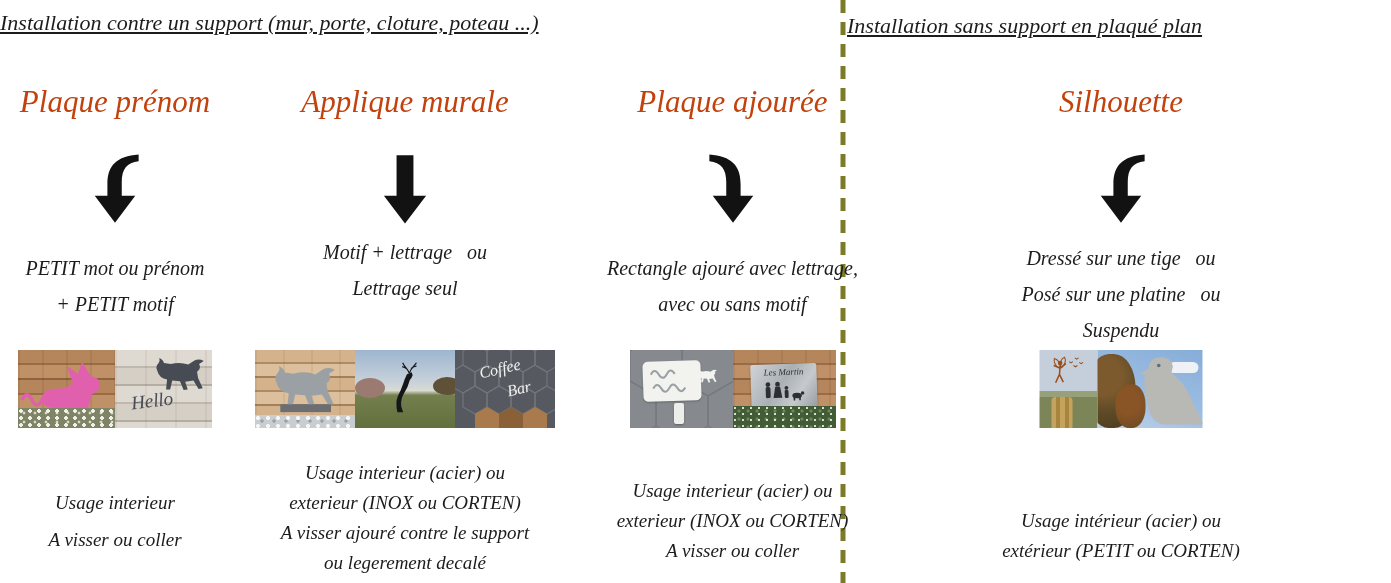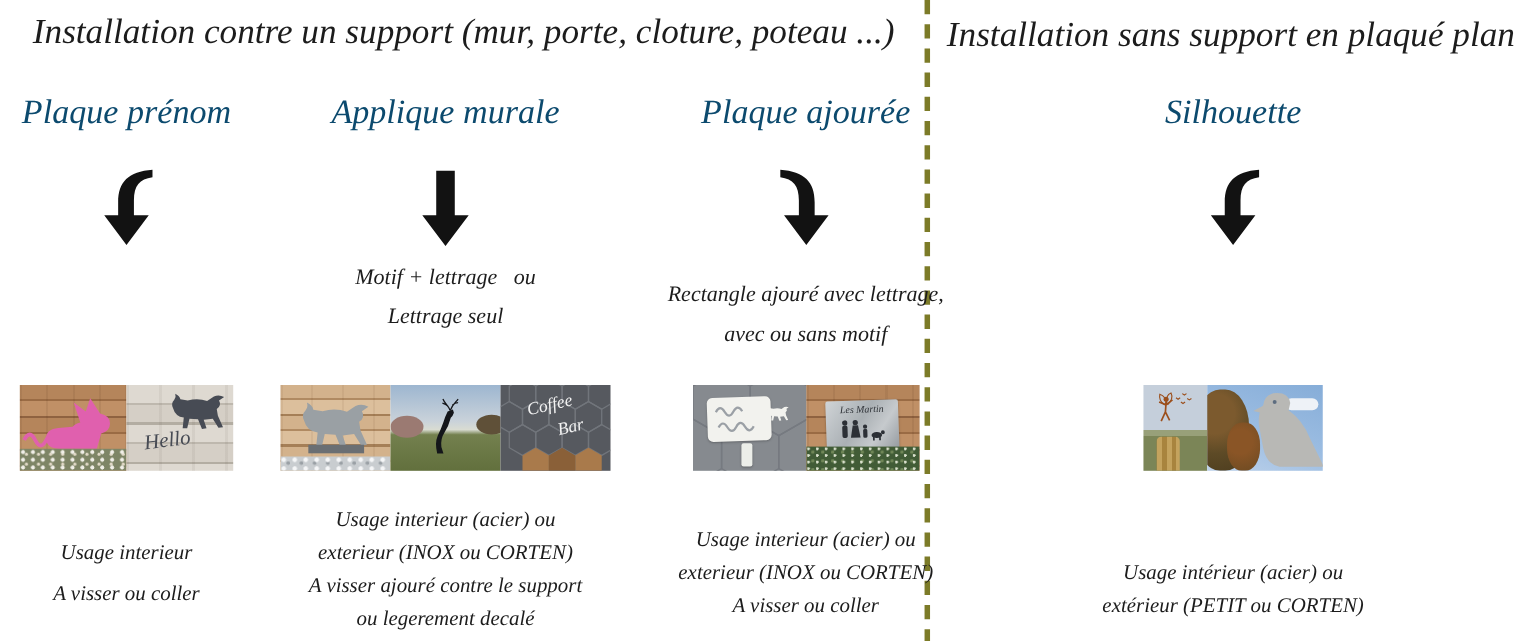--- a/index.html
+++ b/index.html
@@ -1,26 +1,26 @@
 <!DOCTYPE html>
 <html><head>
 <meta charset="utf-8">
 <style>
   html,body{margin:0;padding:0;background:#e8e8e8;}
   .canvas{
     position:relative;width:1391px;height:583px;background:#ffffff;
     font-family:"Liberation Serif",serif;font-style:italic;color:#1c1c1c;
     overflow:hidden;margin:0 auto;
   }
-  .title{position:absolute;font-size:32px;white-space:nowrap;text-align:center;}
+  .title{position:absolute;font-size:22px;white-space:nowrap;text-align:left;text-decoration:underline;}
   .left-title{left:0;width:843px;top:10px;}
   .right-title{left:847px;width:544px;top:13px;}
   .col{position:absolute;top:0;height:100%;}
   .col-header{position:absolute;top:84px;width:100%;text-align:center;
-    font-size:31px;color:#0c4a6e;white-space:nowrap;}
+    font-size:31px;color:#c2410c;white-space:nowrap;}
   .arrow{position:absolute;top:146px;width:100%;display:flex;justify-content:center;}
   .arrow svg{display:block;}
   .desc{position:absolute;width:100%;text-align:center;font-size:20px;}
   .desc div{white-space:nowrap;line-height:36px;}
   .usage{position:absolute;width:100%;text-align:center;font-size:19px;}
   .usage div{white-space:nowrap;}
   .photos{position:absolute;top:350px;left:50%;transform:translateX(-50%);display:flex;}
   .photo{position:relative;height:78px;flex:none;overflow:hidden;}
   .photo svg{position:absolute;}
   .fill{left:0;top:0;width:100%;height:100%;}
@@ -89,20 +89,24 @@
   <div class="title left-title">Installation contre un support (mur, porte, cloture, poteau ...)</div>
   <div class="title right-title">Installation sans support en plaqué plan</div>
 
   <div class="col" style="left:0;width:230px">
     <div class="col-header">Plaque prénom</div>
     <div class="arrow">
       <svg width="54" height="86" viewBox="0 0 64 88">
         <path d="M60,3 C34,5 23,16 23,38 L23,52 L8,52 L32,84 L56,52 L40,52 L40,36 C40,20 46,13 60,11 Z" fill="#121212"></path>
       </svg>
     </div>
+    <div class="desc" style="top:250px">
+      <div>PETIT mot ou prénom</div>
+      <div>+ PETIT motif</div>
+    </div>
     <div class="photos">
       <div class="photo wood-warm" style="width:97px">
         <svg class="fill" viewBox="0 0 97 78">
           <path d="M4,50 q5,-10 10,0 t10,0 t10,0 t10,0" stroke="#e060ae" stroke-width="3.5" fill="none"></path>
           <path d="M55,34 L49,16 L60,24 L64,12 L73,26 Q82,28 82,35 Q82,42 74,44 L70,58 H36 Q24,58 24,48 Q24,40 35,39 L48,38 Q50,35 55,34 Z" fill="#e060ae"></path>
         </svg>
         <div class="strip flowers"></div>
       </div>
       <div class="photo wood-pale" style="width:97px">
         <svg style="left:34px;top:6px" width="62" height="42" viewBox="0 0 120 80">
@@ -241,20 +245,25 @@
     </div>
   </div>
 
   <div class="col" style="left:851px;width:540px">
     <div class="col-header">Silhouette</div>
     <div class="arrow">
       <svg width="54" height="86" viewBox="0 0 64 88">
         <path d="M60,3 C34,5 23,16 23,38 L23,52 L8,52 L32,84 L56,52 L40,52 L40,36 C40,20 46,13 60,11 Z" fill="#121212"></path>
       </svg>
     </div>
+    <div class="desc" style="top:240px">
+      <div>Dressé sur une tige &nbsp; ou</div>
+      <div>Posé sur une platine &nbsp; ou</div>
+      <div>Suspendu</div>
+    </div>
     <div class="photos">
       <div class="photo meadow" style="width:58px">
         <div class="post"></div>
         <svg style="left:2px;top:4px" width="50" height="46" viewBox="0 0 60 72">
           <circle cx="20" cy="14" r="3.6" fill="#9c4f1c"></circle>
           <path d="M20,18 L19,32 M19,32 L13,45 M19,32 L25,44 M20,22 L10,18 M20,22 L29,15" stroke="#9c4f1c" stroke-width="2.4" fill="none"></path>
           <path d="M18,22 q-9,-6 -7,-15 q9,3 9,13 M22,22 q9,-9 5,-17 q-8,3 -6,15" stroke="#9c4f1c" stroke-width="1.6" fill="none"></path>
           <path d="M34,12 l3,2 3,-2 M43,6 l3,2 3,-2 M41,18 l3,2 3,-2 M50,13 l3,2 3,-2" stroke="#9c4f1c" stroke-width="1.6" fill="none"></path>
         </svg>
       </div>

